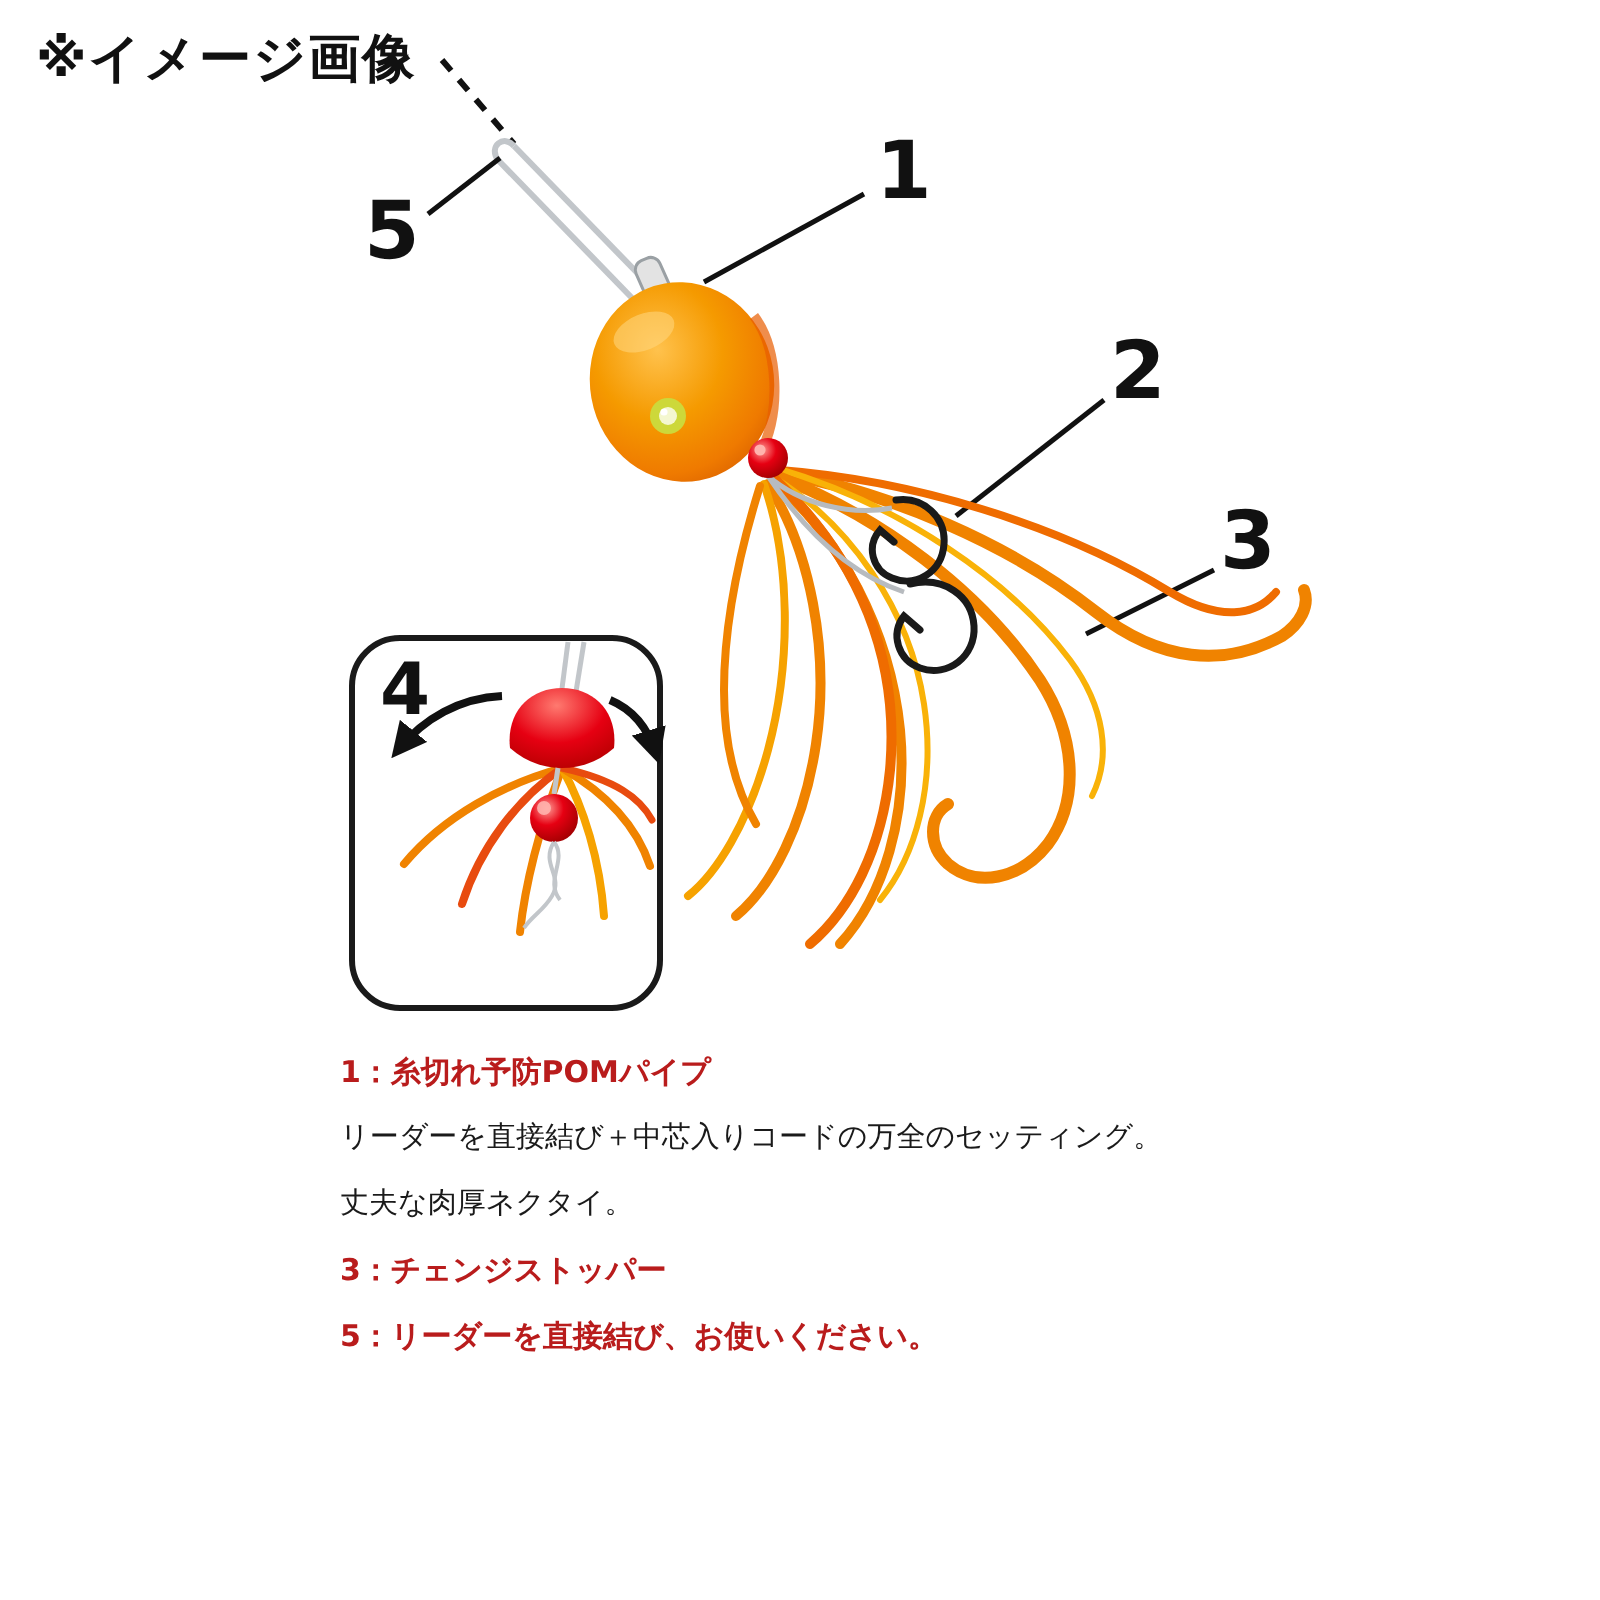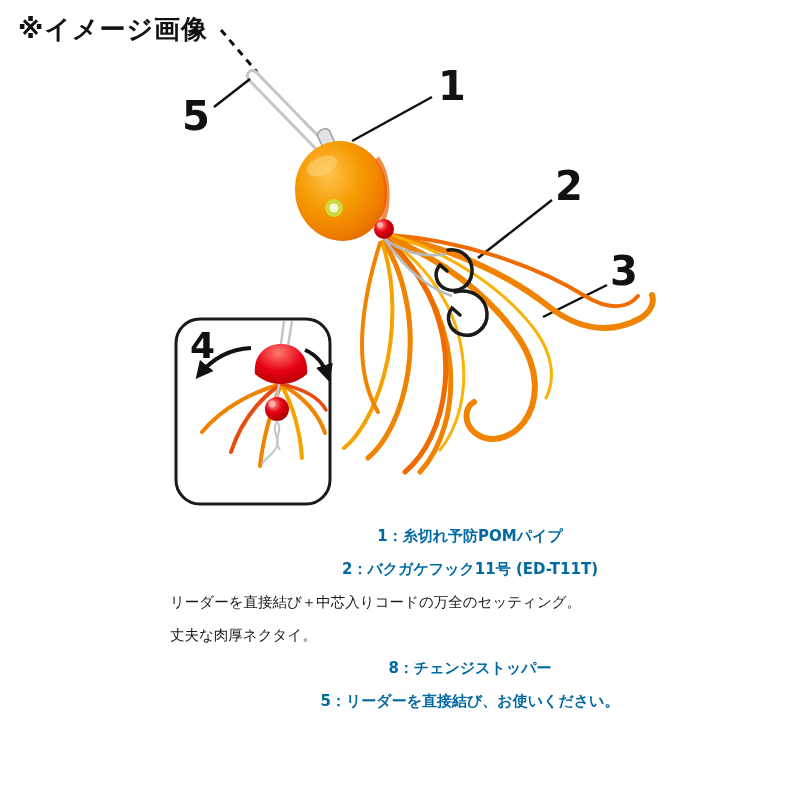--- a/index.html
+++ b/index.html
@@ -49,22 +49,21 @@
   .descriptions p {
     margin: 0 0 17px 0;
     line-height: 16px;
     font-size: 14.5px;
     color: #1a1a1a;
     white-space: nowrap;
   }
   .descriptions p.head {
     font-weight: bold;
     font-size: 15px;
-    color: #0369a1;
-    text-align: center;
+    color: #b91c1c;
   }
 </style>
 </head>
 <body>
 
 <div class="canvas">
 
   <div class="watermark">※イメージ画像</div>
 
   <div class="diagram">
@@ -186,20 +185,19 @@
 
     <div class="callout callout-1">1</div>
     <div class="callout callout-2">2</div>
     <div class="callout callout-3">3</div>
     <div class="callout callout-4">4</div>
     <div class="callout callout-5">5</div>
   </div>
 
   <div class="descriptions">
     <p class="head">1：糸切れ予防POMパイプ</p>
-    <p class="head">2：バクガケフック11号 (ED-T11T)</p>
     <p class="body">リーダーを直接結び＋中芯入りコードの万全のセッティング。</p>
     <p class="body">丈夫な肉厚ネクタイ。</p>
-    <p class="head">8：チェンジストッパー</p>
+    <p class="head">3：チェンジストッパー</p>
     <p class="head">5：リーダーを直接結び、お使いください。</p>
   </div>
 
 </div>
 
 </body></html>

